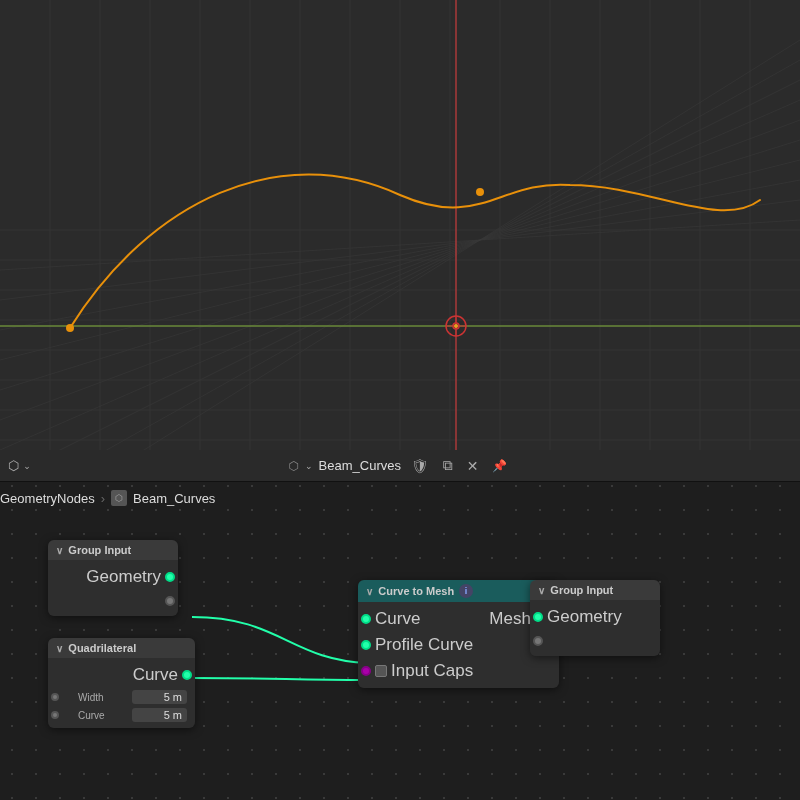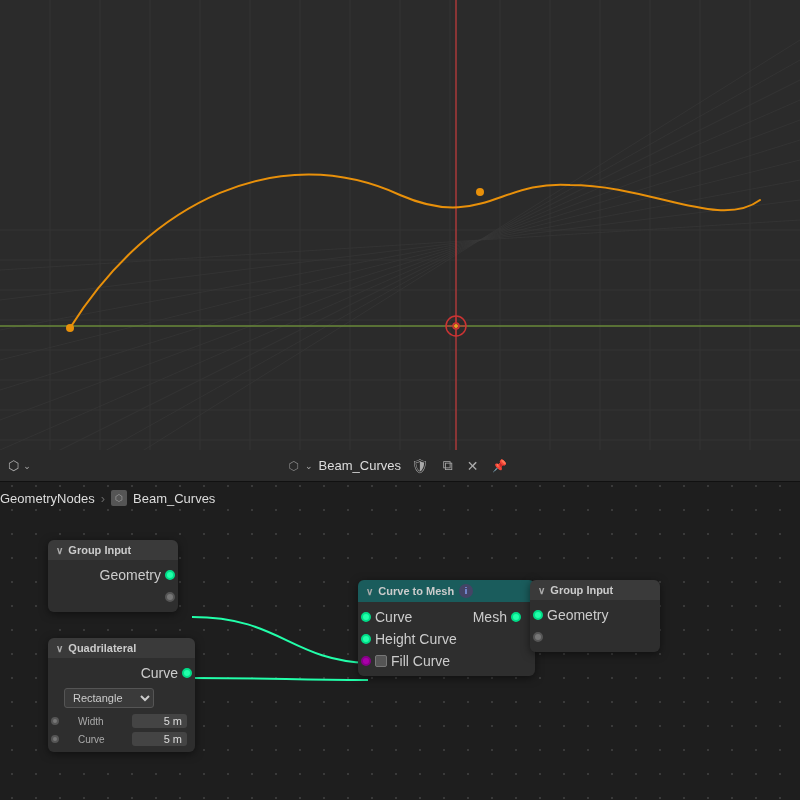--- a/index.html
+++ b/index.html
@@ -132,21 +132,21 @@
       width: 10px; height: 10px;
       border-radius: 50%;
       flex-shrink: 0;
     }
     .socket-right { margin-right: -13px; }
 
     .socket-green { background: #2fa; border: 2px solid #0d8; }
     .socket-grey { background: #777; border: 2px solid #555; }
     .socket-purple { background: #a0a; border: 2px solid #808; }
 
-    .node-label { color: #ccc; font-size: 14px; }
+    .node-label { color: #ccc; font-size: 17px; }
 
     
     .node-group-input {
       top: 90px; left: 48px;
       min-width: 130px;
     }
     .node-group-input .node-title { background: #3a3a3a; }
 
     
     .node-quadrilateral {
@@ -365,27 +365,20 @@
   <div class="node node-quadrilateral" style="top:188px; left:48px;">
     <div class="node-title">
       <span class="node-toggle">∨</span>
       <span>Quadrilateral</span>
     </div>
     <div class="node-body">
       <div class="node-row" style="justify-content: flex-end;">
         <span class="node-label">Curve</span>
         <span class="socket socket-green socket-right" style="margin-right: -5px;"></span>
       </div>
-      <div style="padding: 2px 8px;">
-        <select class="node-dropdown">
-          <option>Rectangle</option>
-          <option>Kite</option>
-          <option>Trapezoid</option>
-        </select>
-      </div>
       <div class="node-field">
         <span class="socket socket-grey" style="margin-left: -5px; width:8px; height:8px;"></span>
         <span class="field-label">Width</span>
         <span class="field-value">5 m</span>
       </div>
       <div class="node-field">
         <span class="socket socket-grey" style="margin-left: -5px; width:8px; height:8px;"></span>
         <span class="field-label">Curve</span>
         <span class="field-value">5 m</span>
       </div>
@@ -400,26 +393,26 @@
     </div>
     <div class="node-body" style="display:flex; flex-direction: row;">
 
       <div style="flex: 1;">
         <div class="node-row">
           <span class="socket socket-green" style="margin-left: -5px;"></span>
           <span class="node-label">Curve</span>
         </div>
         <div class="node-row">
           <span class="socket socket-green" style="margin-left: -5px;"></span>
-          <span class="node-label">Height Curve</span>
+          <span class="node-label">Profile Curve</span>
         </div>
         <div class="node-row">
           <span class="socket socket-purple" style="margin-left: -5px;"></span>
           <span class="node-checkbox"></span>
-          <span class="node-label">Fill Curve</span>
+          <span class="node-label">Input Caps</span>
         </div>
       </div>
 
       <div style="padding-right: 11px;">
         <div class="node-row" style="justify-content: flex-end;">
           <span class="node-label">Mesh</span>
           <span class="socket socket-green" style="margin-right: -5px;"></span>
         </div>
       </div>
     </div>

